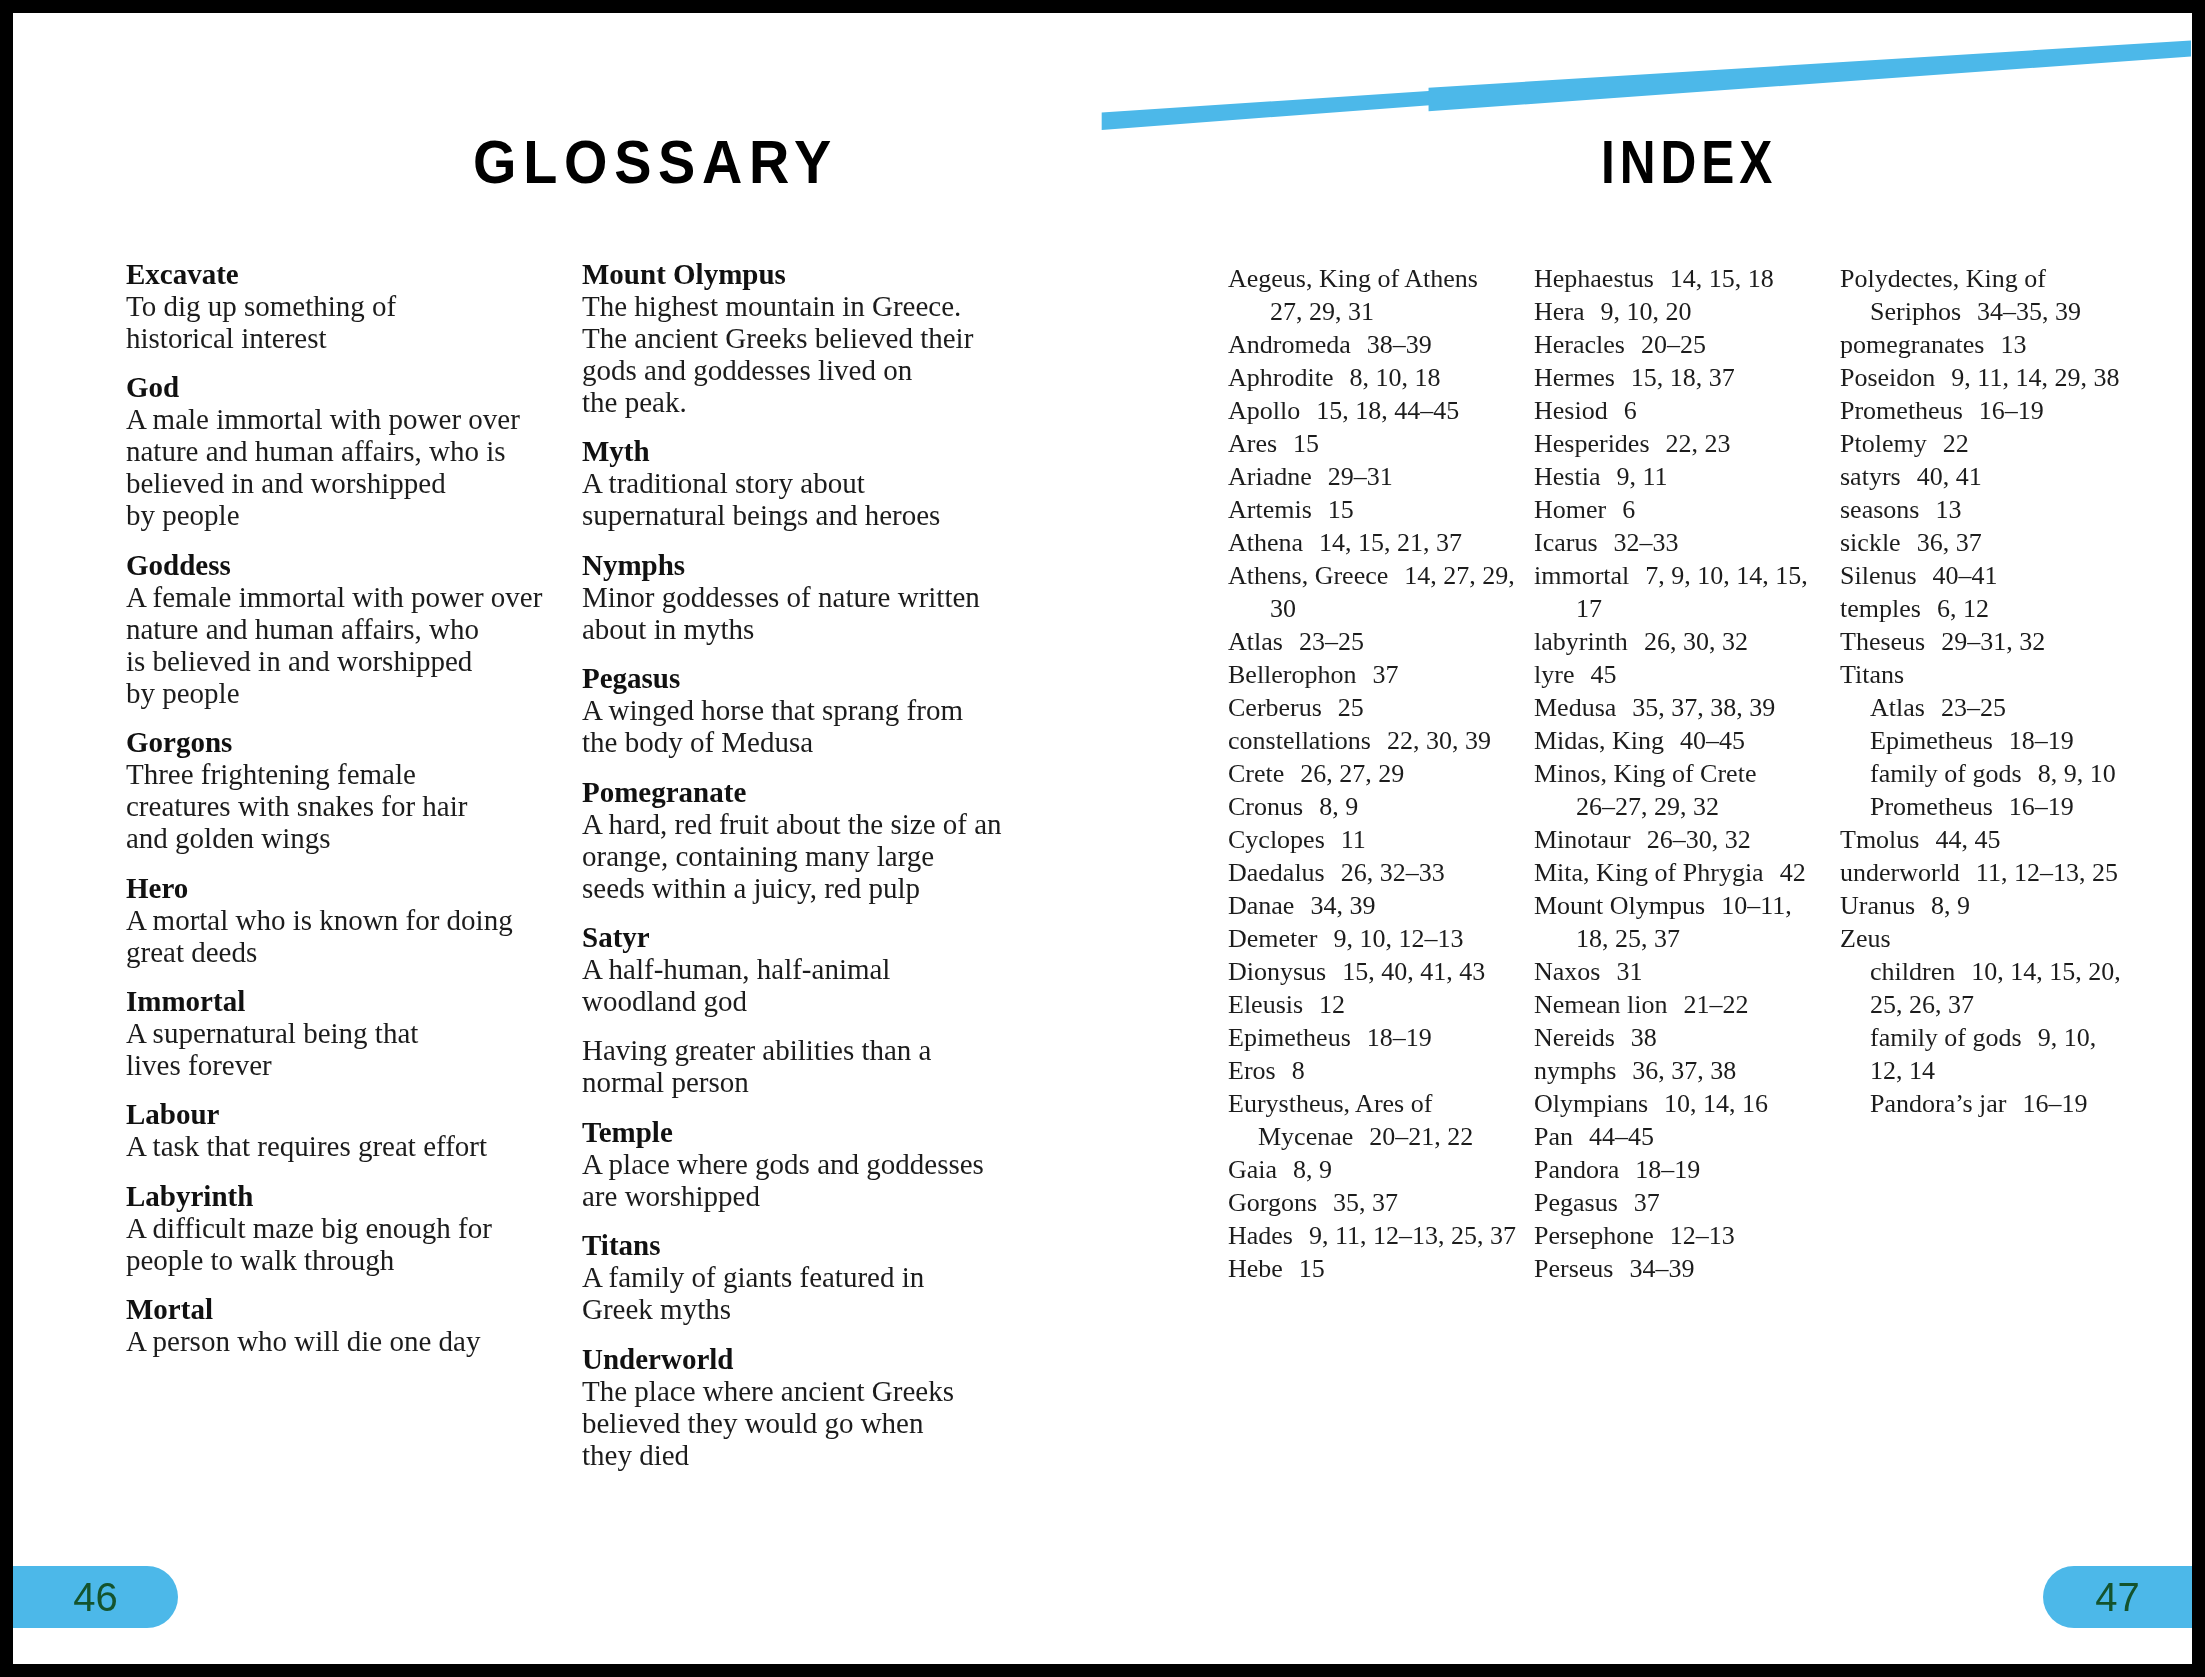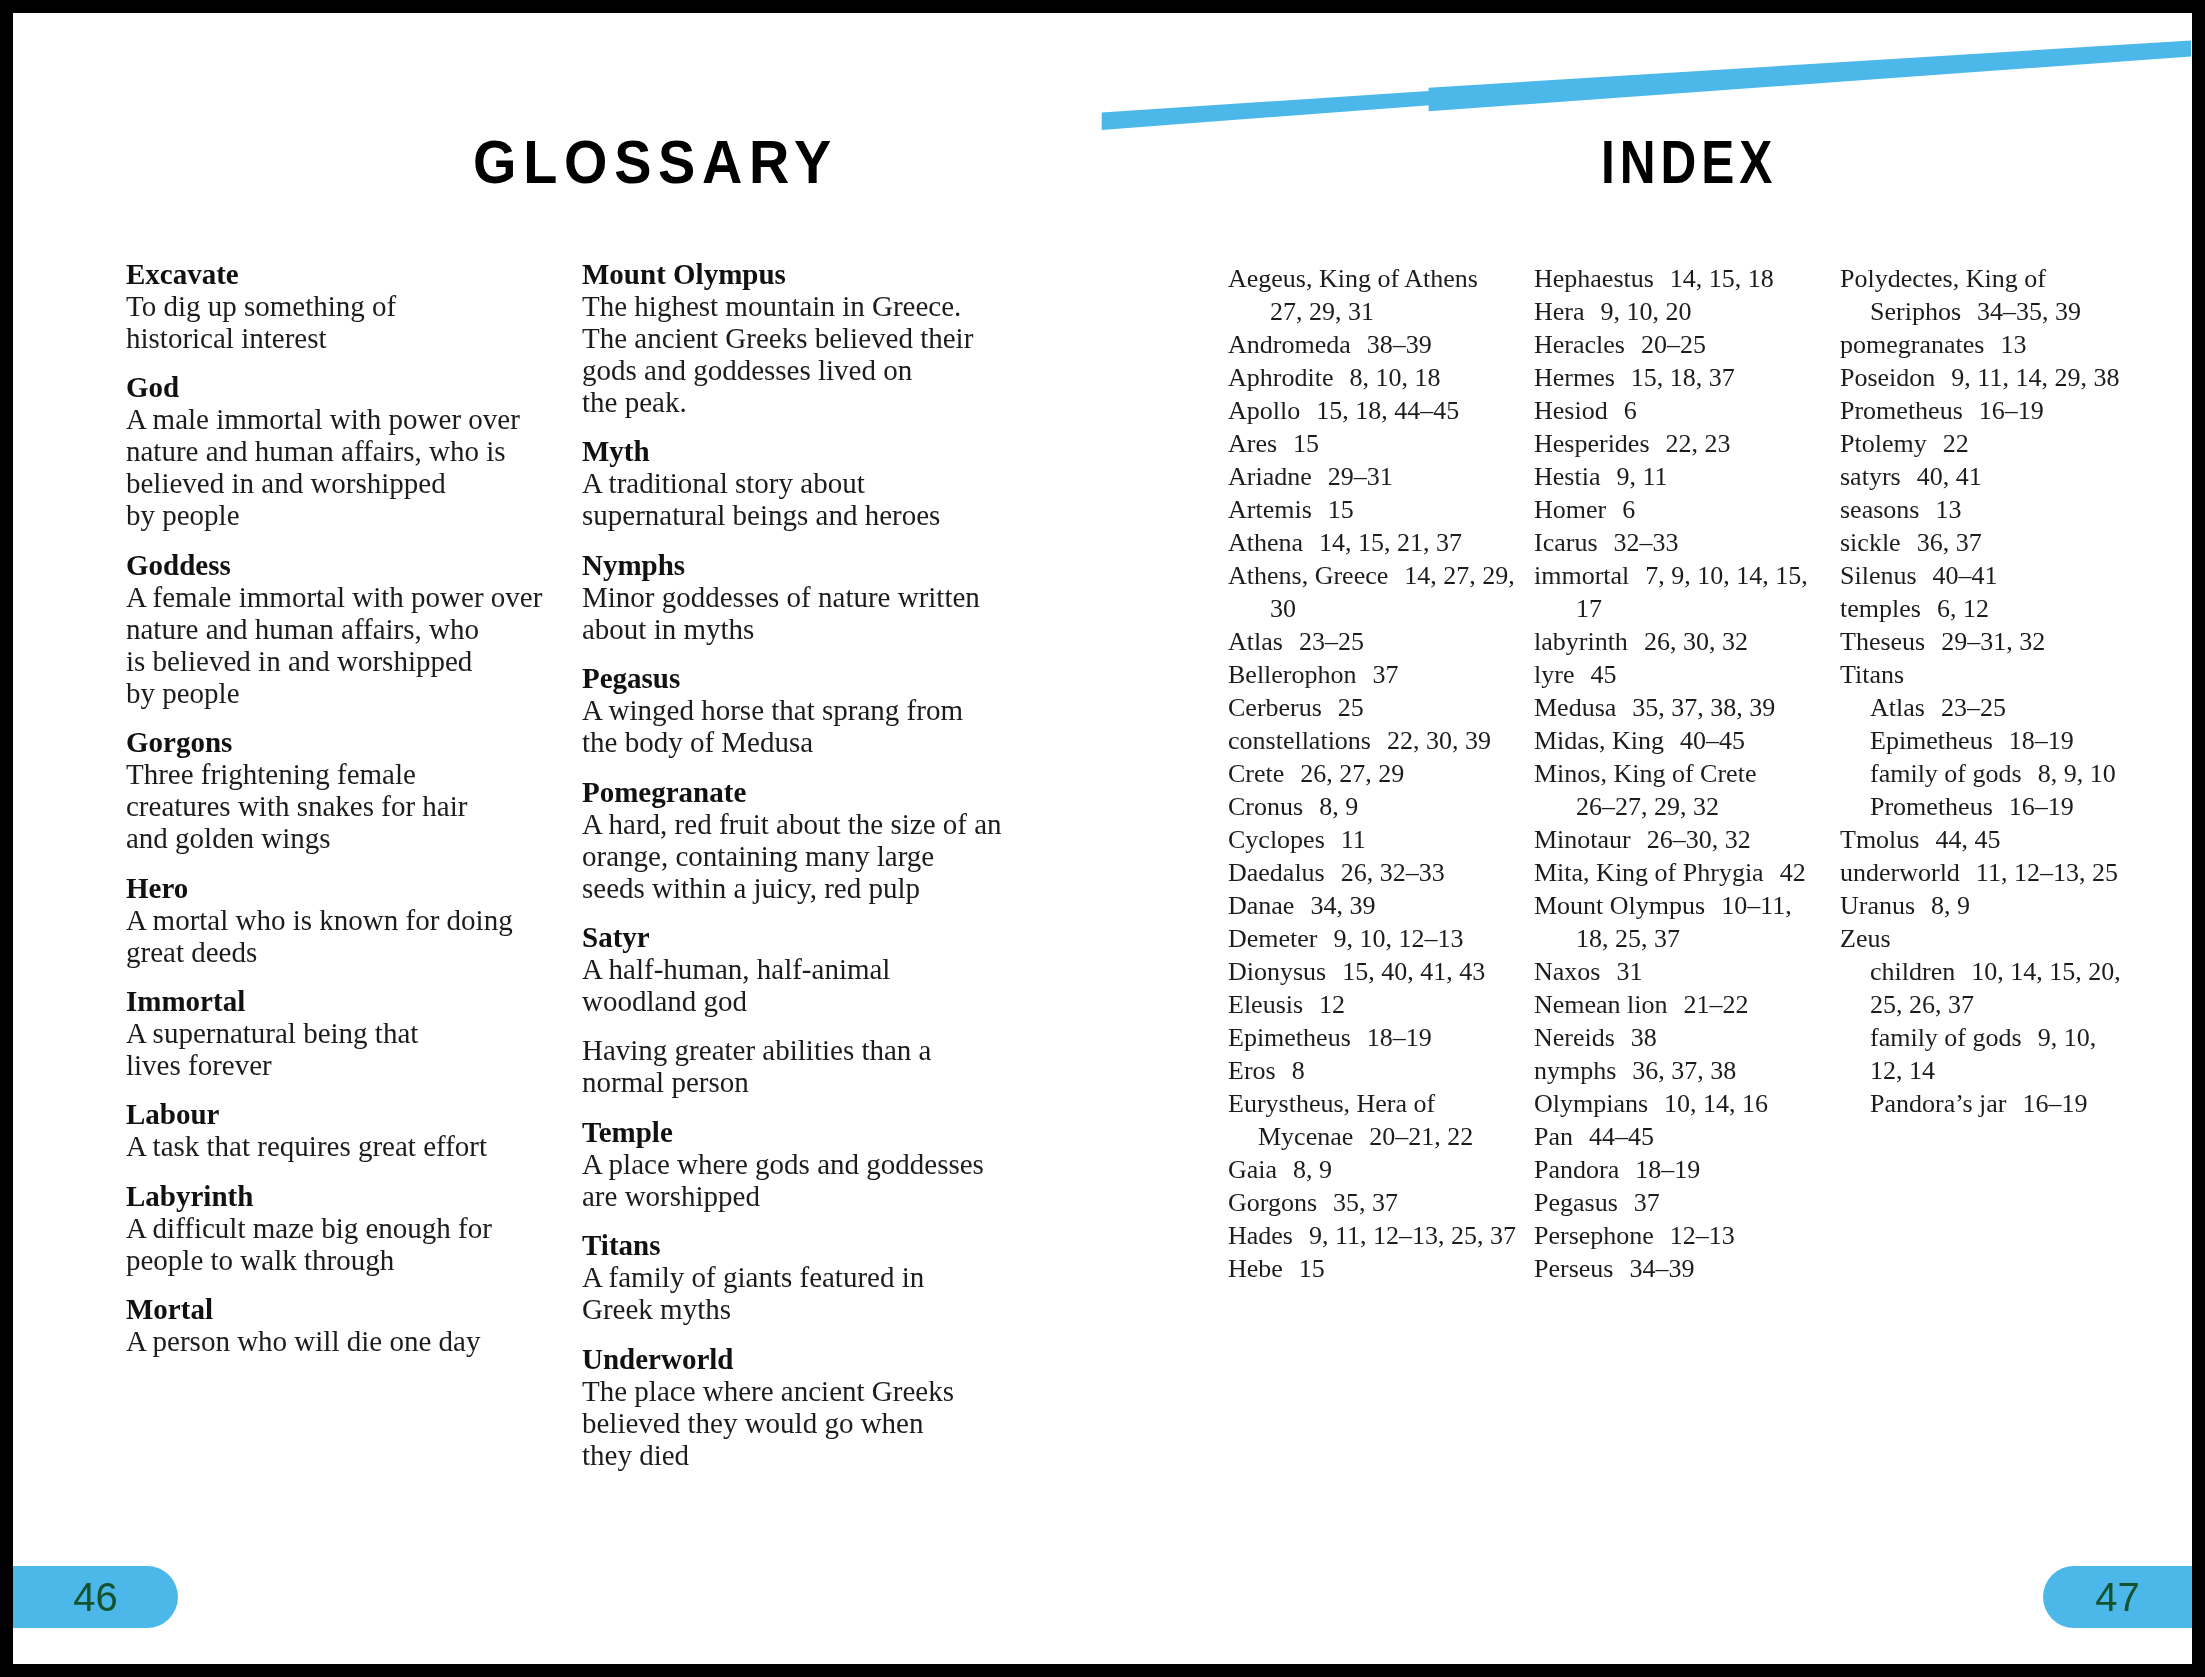--- a/index.html
+++ b/index.html
@@ -284,21 +284,21 @@
 
   <div class="i-line">
     <span class="i-name">Epimetheus</span><span class="i-pages">18–19</span>
   </div>
 
   <div class="i-line">
     <span class="i-name">Eros</span><span class="i-pages">8</span>
   </div>
 
   <div class="i-line">
-    <span class="i-name">Eurystheus, Hera of</span>
+    <span class="i-name">Eurystheus, Ares of</span>
   </div>
 
   <div class="i-line ind-1">
     <span class="i-name">Mycenae</span><span class="i-pages">20–21, 22</span>
   </div>
 
   <div class="i-line">
     <span class="i-name">Gaia</span><span class="i-pages">8, 9</span>
   </div>
 

